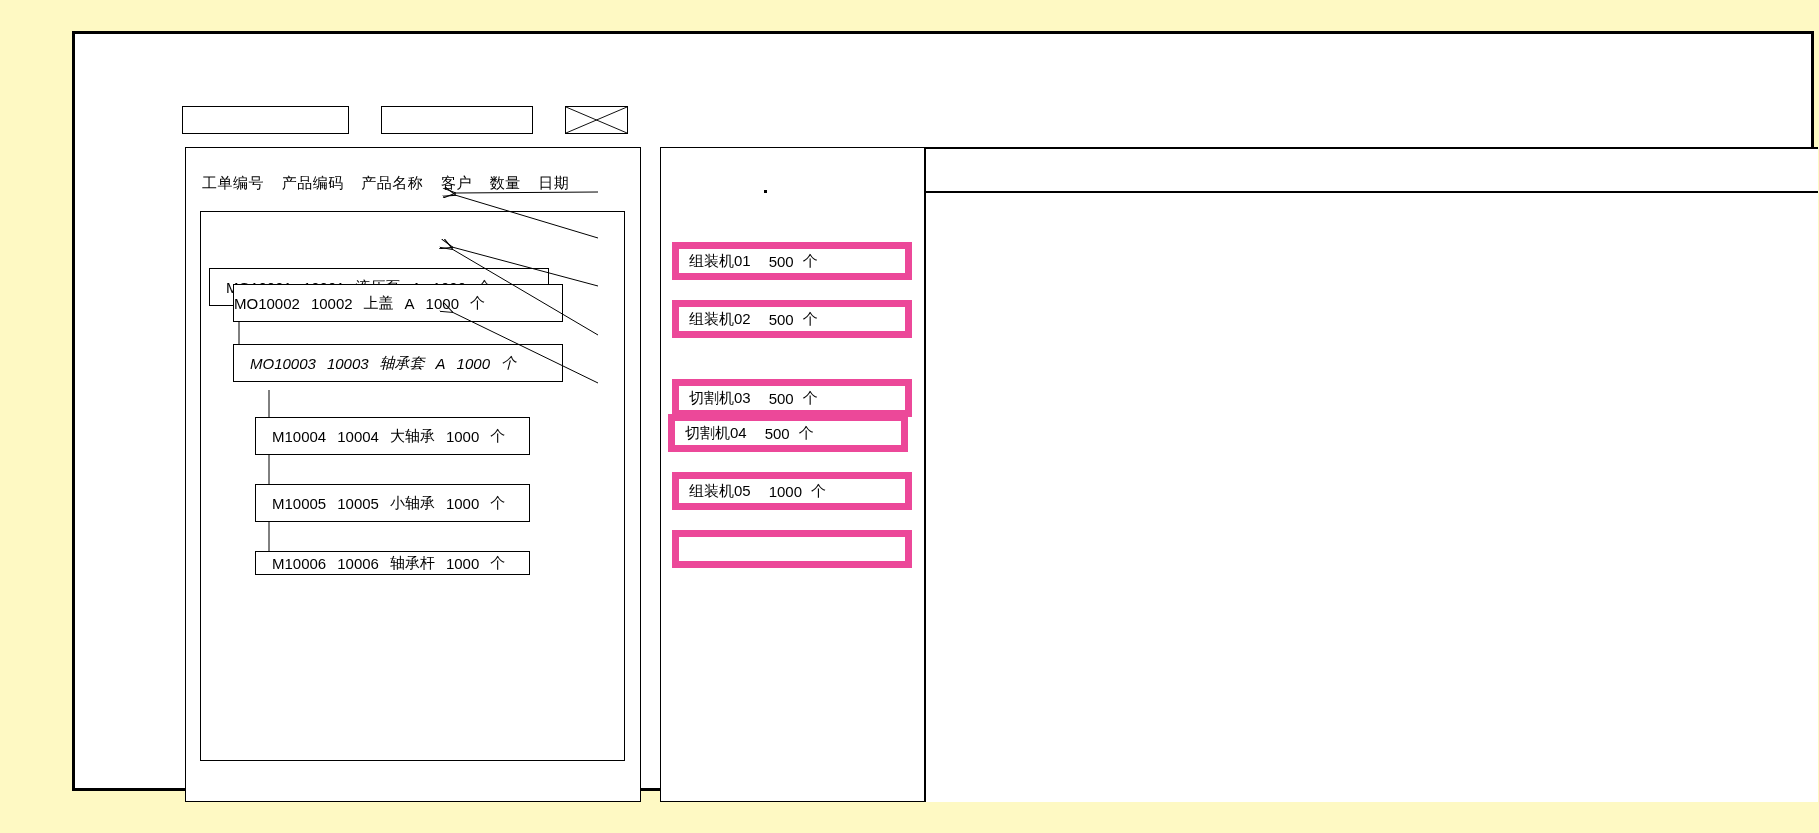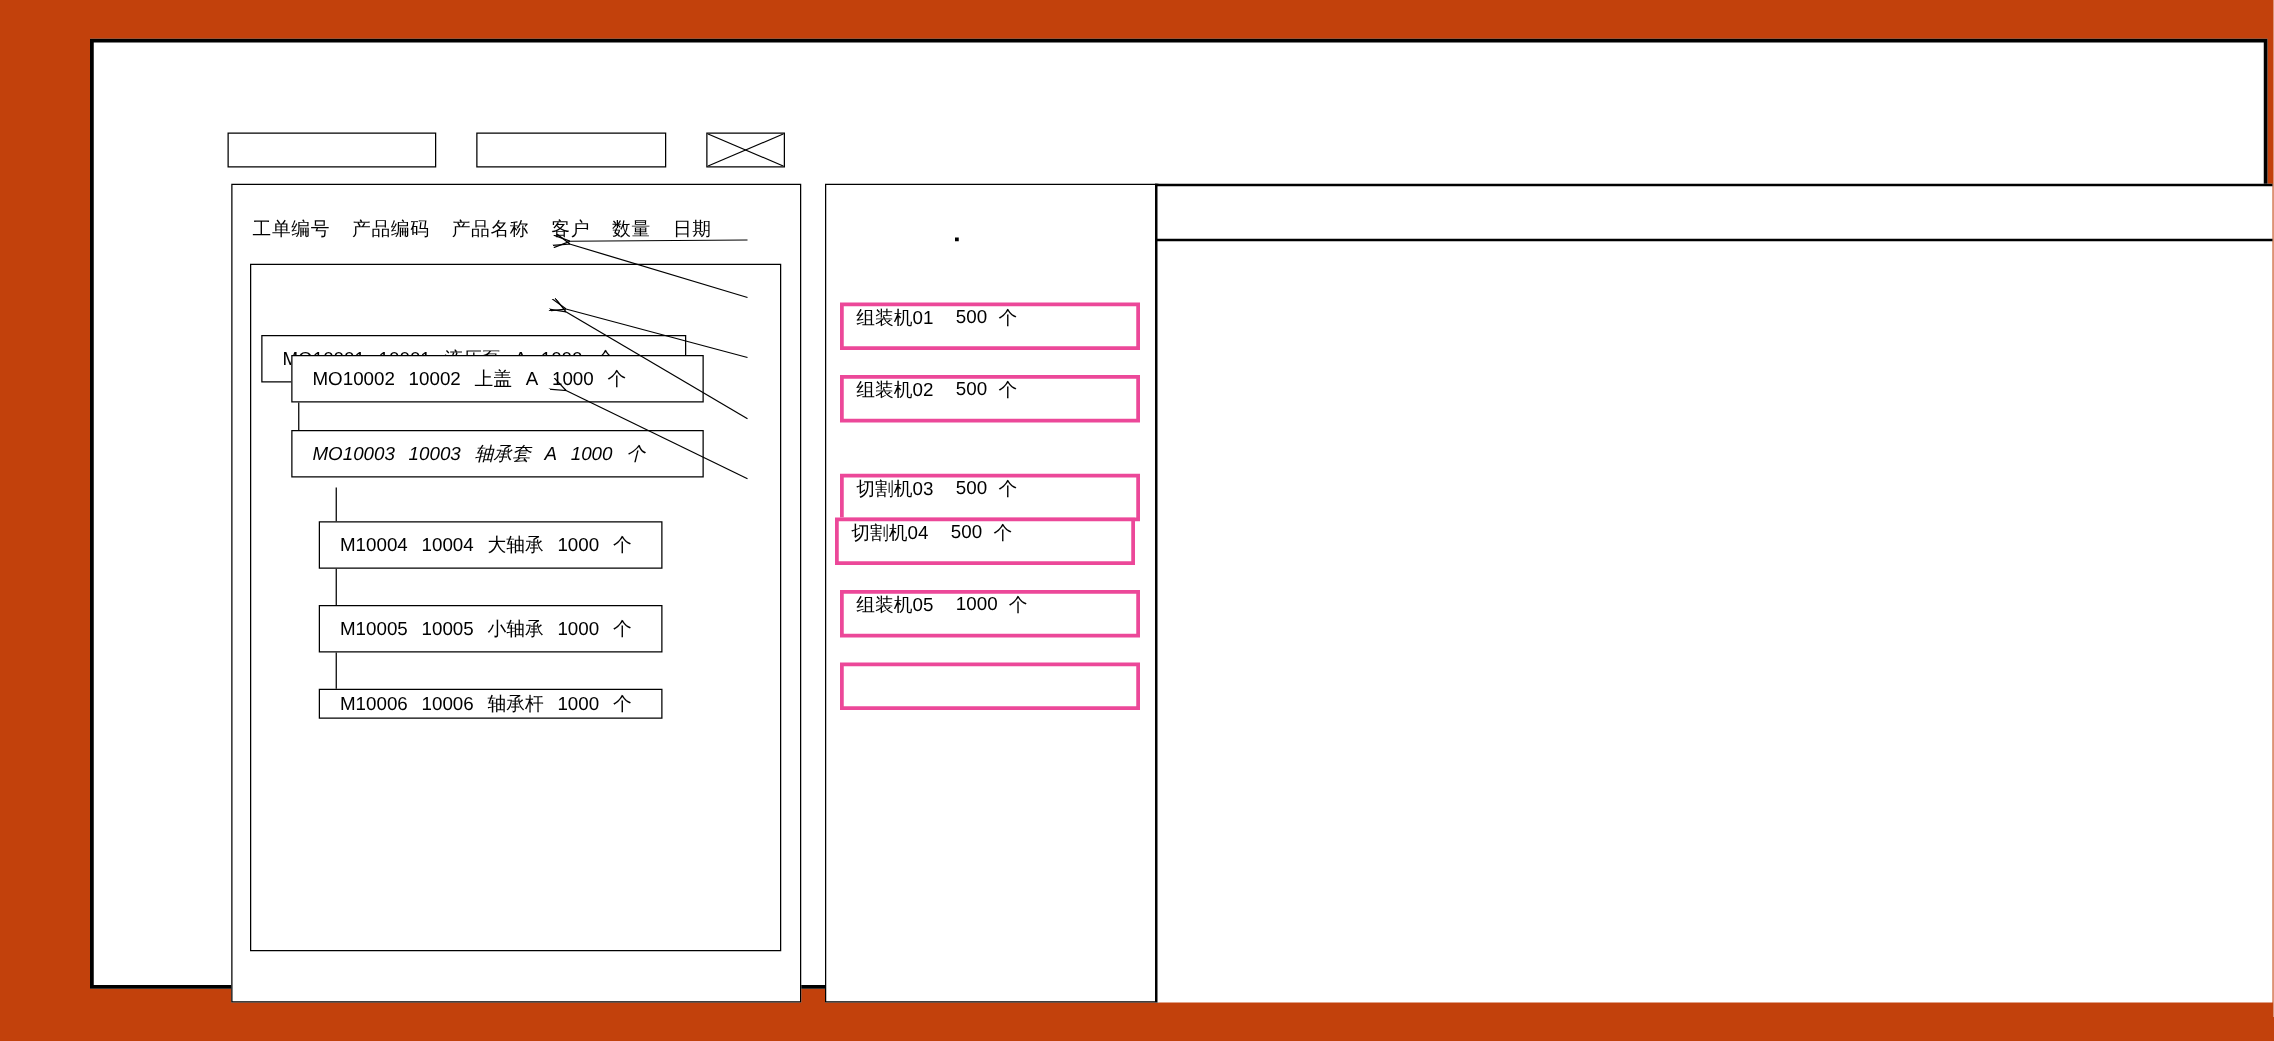--- a/index.html
+++ b/index.html
@@ -5,21 +5,21 @@
   html, body {
     margin: 0;
     padding: 0;
     background: #ffffff;
     font-family: "Liberation Sans", "DejaVu Sans", sans-serif;
   }
   #screen {
     position: relative;
     width: 1819px;
     height: 833px;
-    background: #c2410c;
+    background: #fef9c3;
     overflow: hidden;
   }
 
   
   .window-frame {
     position: absolute;
     left: 72px;
     top: 31px;
     width: 1742px;
     height: 760px;
@@ -138,26 +138,27 @@
     top: 42px;
     width: 3px;
     height: 3px;
     background: #000000;
   }
   .machine-card {
     position: absolute;
     left: 11px;
     width: 240px;
     height: 38px;
-    border: 3px solid #ec4899;
+    border: 7px solid #ec4899;
     box-sizing: border-box;
     background: #ffffff;
     font-size: 15px;
     color: #000000;
     display: flex;
+    align-items: center;
     padding-left: 10px;
     white-space: nowrap;
     overflow: hidden;
   }
   .machine-card .m-name { margin-right: 18px; }
   .machine-card .m-qty  { margin-right: 9px; }
 
   
   .right-panel {
     position: absolute;
@@ -249,21 +250,21 @@
 
         <div class="tree-row" style="left:8px; top:56px; width:340px; height:38px; padding-left:16px;">
           <span class="cell">MO10001</span>
           <span class="cell">10001</span>
           <span class="cell">液压泵</span>
           <span class="cell">A</span>
           <span class="cell">1000</span>
           <span class="cell">个</span>
         </div>
 
-        <div class="tree-row" style="left:32px; top:72px; width:330px; height:38px; padding-left:16px;">
+        <div class="tree-row" style="left:32px; top:72px; width:330px; height:38px; ">
           <span class="cell">MO10002</span>
           <span class="cell">10002</span>
           <span class="cell">上盖</span>
           <span class="cell">A</span>
           <span class="cell">1000</span>
           <span class="cell">个</span>
         </div>
 
         <div class="tree-row" style="left:32px; top:132px; width:330px; height:38px; padding-left:16px;font-style:italic;">
           <span class="cell">MO10003</span>

